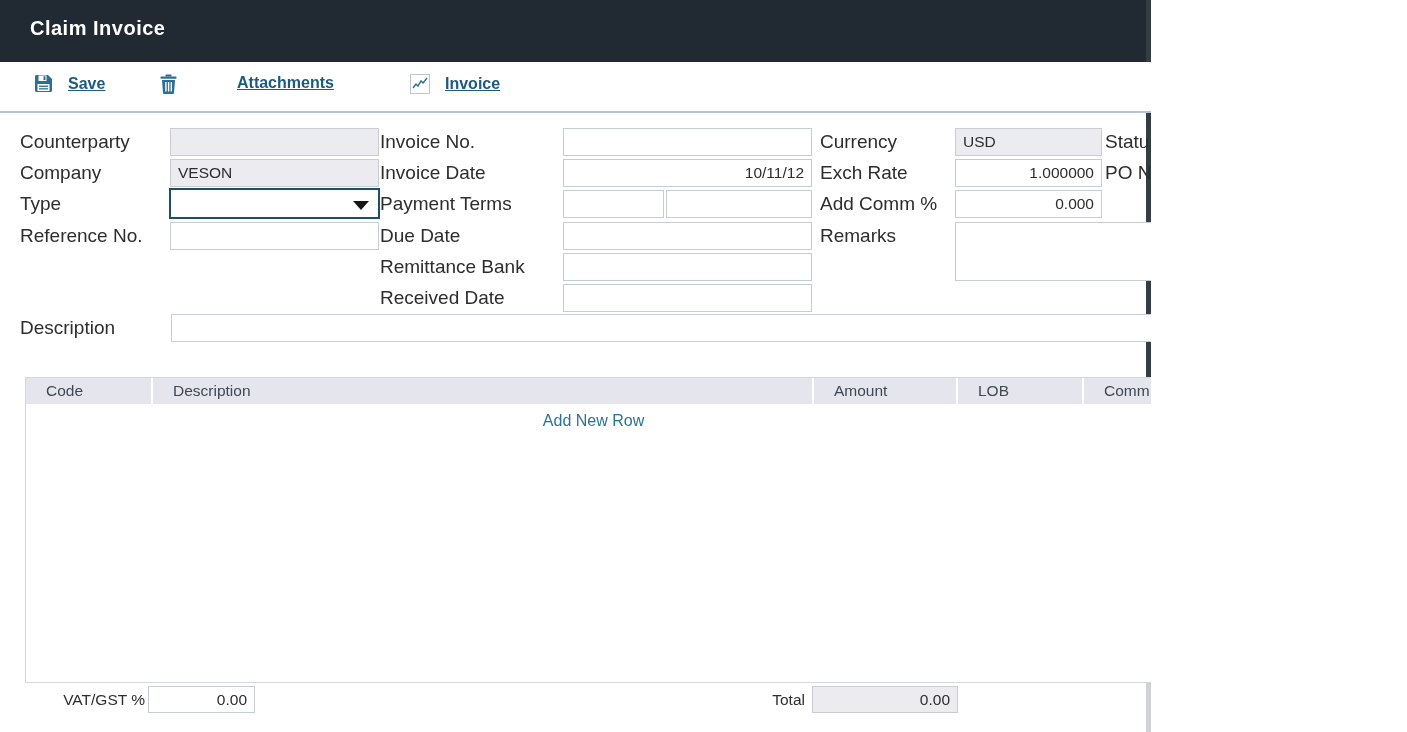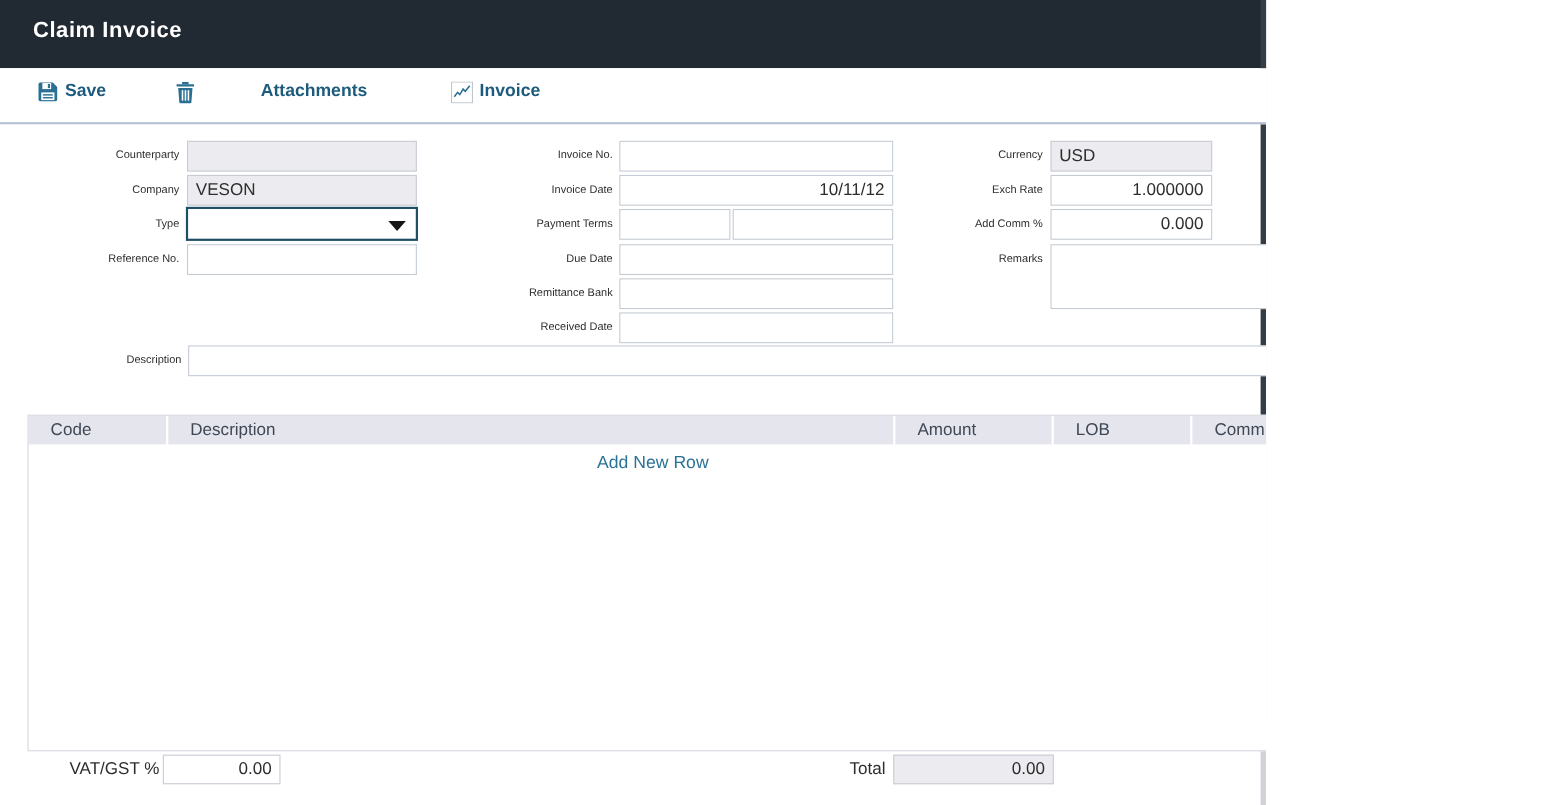--- a/index.html
+++ b/index.html
@@ -12,28 +12,28 @@
   .win-btn { position:absolute; top:14px; width:36px; height:36px; display:flex; align-items:center; justify-content:center; cursor:pointer; }
   .min-btn { left:1272px; }
   .close-btn { left:1354px; }
 
   
   .edge-strip-dark { position:absolute; right:0; top:0; width:5px; height:655px; background:#353d44; }
   .edge-strip-light { position:absolute; right:0; top:655px; width:5px; height:77px; background:#cfd2d6; }
 
   
   .toolbar { position:absolute; left:0; top:62px; width:1402px; height:51px; background:#ffffff; border-bottom:2px solid #b7c2d2; }
-  .tb-item { position:absolute; top:12px; display:flex; align-items:flex-start; gap:6px; color:#1d5b7d; font-size:16px; font-weight:bold; cursor:pointer; }
+  .tb-item { position:absolute; top:12px; display:flex; align-items:center; gap:15px; color:#1d5b7d; font-size:16px; font-weight:bold; cursor:pointer;text-decoration:underline; }
   .tb-save { left:34px; }
   .tb-trash { left:160px; }
   .tb-attach { left:237px; }
   .tb-invoice { left:410px; }
 
   
-  .lbl { position:absolute; height:28px; line-height:28px; text-align:right; color:#2d2d2d; font-size:10px; white-space:nowrap; }
+  .lbl { position:absolute; height:28px; line-height:28px; text-align:left; color:#2d2d2d; font-size:19px; white-space:nowrap; }
   .fld { position:absolute; height:28px; border:1px solid #c6ccd4; background:#fff; font-family:"Liberation Sans",sans-serif;
          font-size:15.5px; color:#2d2d2d; padding:0 7px; outline:none; }
   .ro  { background:#ececf0; border-color:#c9cdd3; }
   .num { text-align:right; }
   textarea.fld { resize:none; padding-top:3px; }
 
   .type-select { position:absolute; left:169px; top:188px; width:211px; height:31px; border:2px solid #1d4f66;
                  background:#fff; cursor:pointer; }
   .caret { position:absolute; right:9px; top:11px; width:0; height:0;
            border-left:8px solid transparent; border-right:8px solid transparent; border-top:9px solid #161616; }

